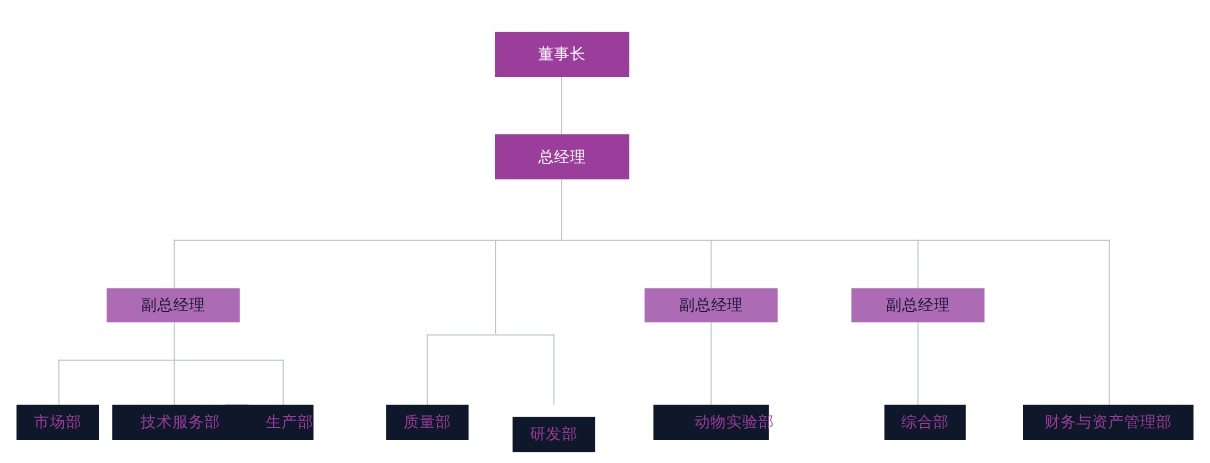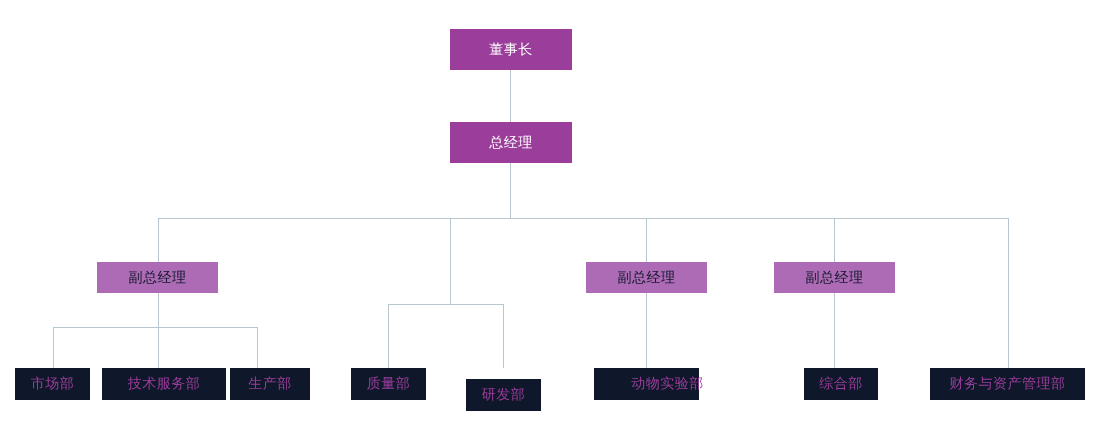--- a/index.html
+++ b/index.html
@@ -112,21 +112,21 @@
   </div>
 
   <div class="node node-dept" style="left:15px; top:368px; width:75px;">
     <span>市场部</span>
   </div>
 
   <div class="node node-dept" style="left:102px; top:368px; width:124px;">
     <span>技术服务部</span>
   </div>
 
-  <div class="node node-dept" style="left:230px; top:368px; width:80px;">
+  <div class="node node-dept" style="left:205px; top:368px; width:80px;justify-content:flex-end;">
     <span>生产部</span>
   </div>
 
   <div class="node node-dept" style="left:351px; top:368px; width:75px;">
     <span>质量部</span>
   </div>
 
   <div class="node node-dept" style="left:466px; top:368px; width:75px;margin-top:11px;">
     <span>研发部</span>
   </div>

